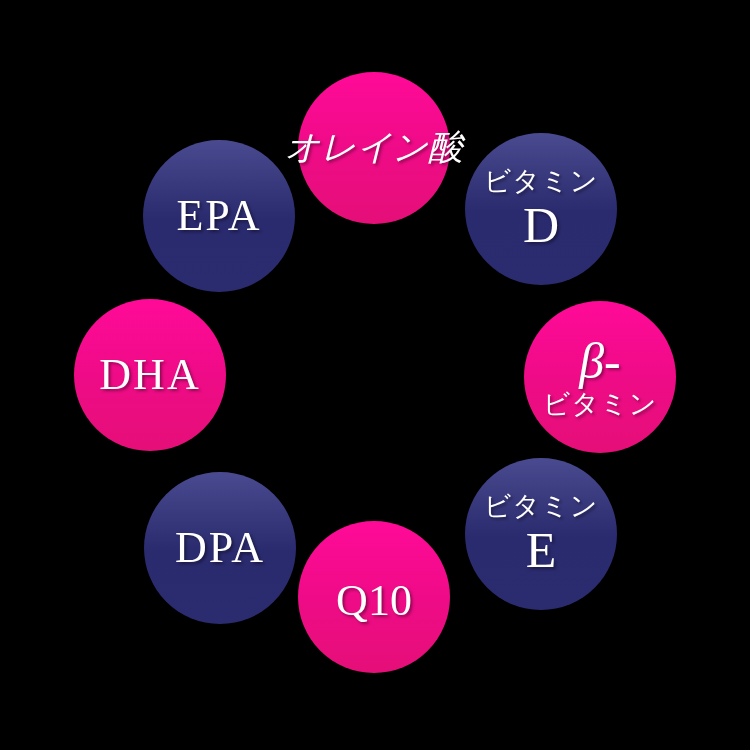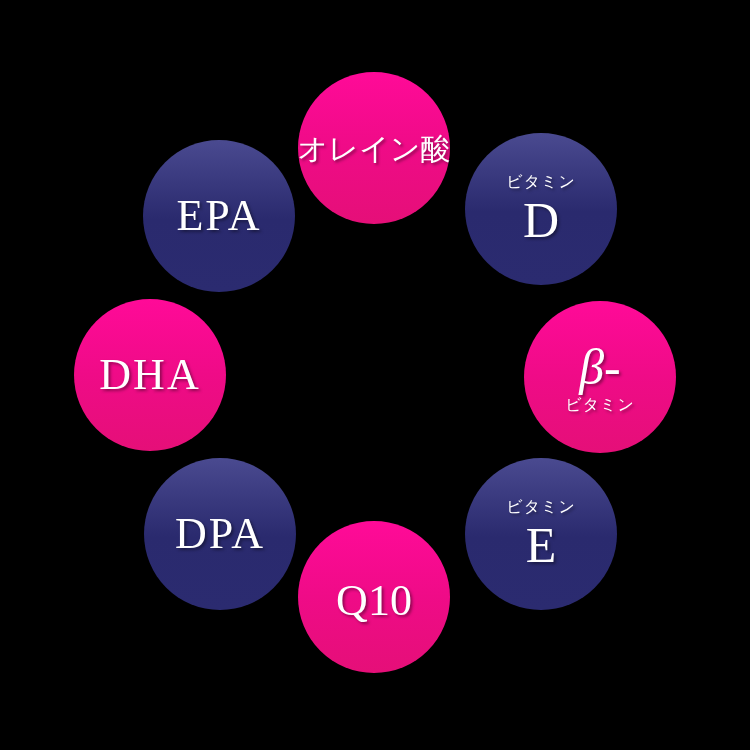--- a/index.html
+++ b/index.html
@@ -36,33 +36,33 @@
     background: linear-gradient(180deg, #ff0a98 0%, #ef0b87 50%, #e50f78 100%);
   }
   .navy {
     background: linear-gradient(180deg, #4a4a90 0%, #2a2a6e 52%, #2b2b70 100%);
   }
   .circle span {
     display: block;
     text-shadow: 2px 2px 3px rgba(0,0,0,0.4);
     white-space: nowrap;
   }
-  .t-sm  { font-size: 16px; letter-spacing: 1px; line-height: 1; }
-  .t-md  { font-size: 30px; letter-spacing: 0px; line-height: 1.1; }
+  .t-sm  { font-size: 27px; letter-spacing: 1px; line-height: 1; }
+  .t-md  { font-size: 35px; letter-spacing: 0px; line-height: 1.1; font-style: italic; }
   .t-xl  { font-size: 44px; letter-spacing: 2px; line-height: 1; }
   .t-cap { font-size: 50px; line-height: 1; }
   .t-q   { font-size: 44px; line-height: 1; margin-top: 8px; }
   .t-beta{ font-size: 50px; font-style: italic; line-height: 1; }
 
   .pos-oleic { left: 298px; top: 72px;  }
   .pos-vd    { left: 465px; top: 133px; }
   .pos-beta  { left: 524px; top: 301px; }
   .pos-ve    { left: 465px; top: 458px; }
   .pos-q10   { left: 298px; top: 521px; }
-  .pos-dpa   { left: 144px; top: 458px; font-family: Liberation Serif, serif; }
+  .pos-dpa   { left: 144px; top: 472px; font-family: Liberation Serif, serif; }
   .pos-dha   { left: 74px;  top: 299px; }
   .pos-epa   { left: 143px; top: 140px; }
 </style>
 </head>
 <body>
 
 <div class="stage">
 
   <div class="circle pink pos-oleic">
     <span class="t-md">オレイン酸</span>

